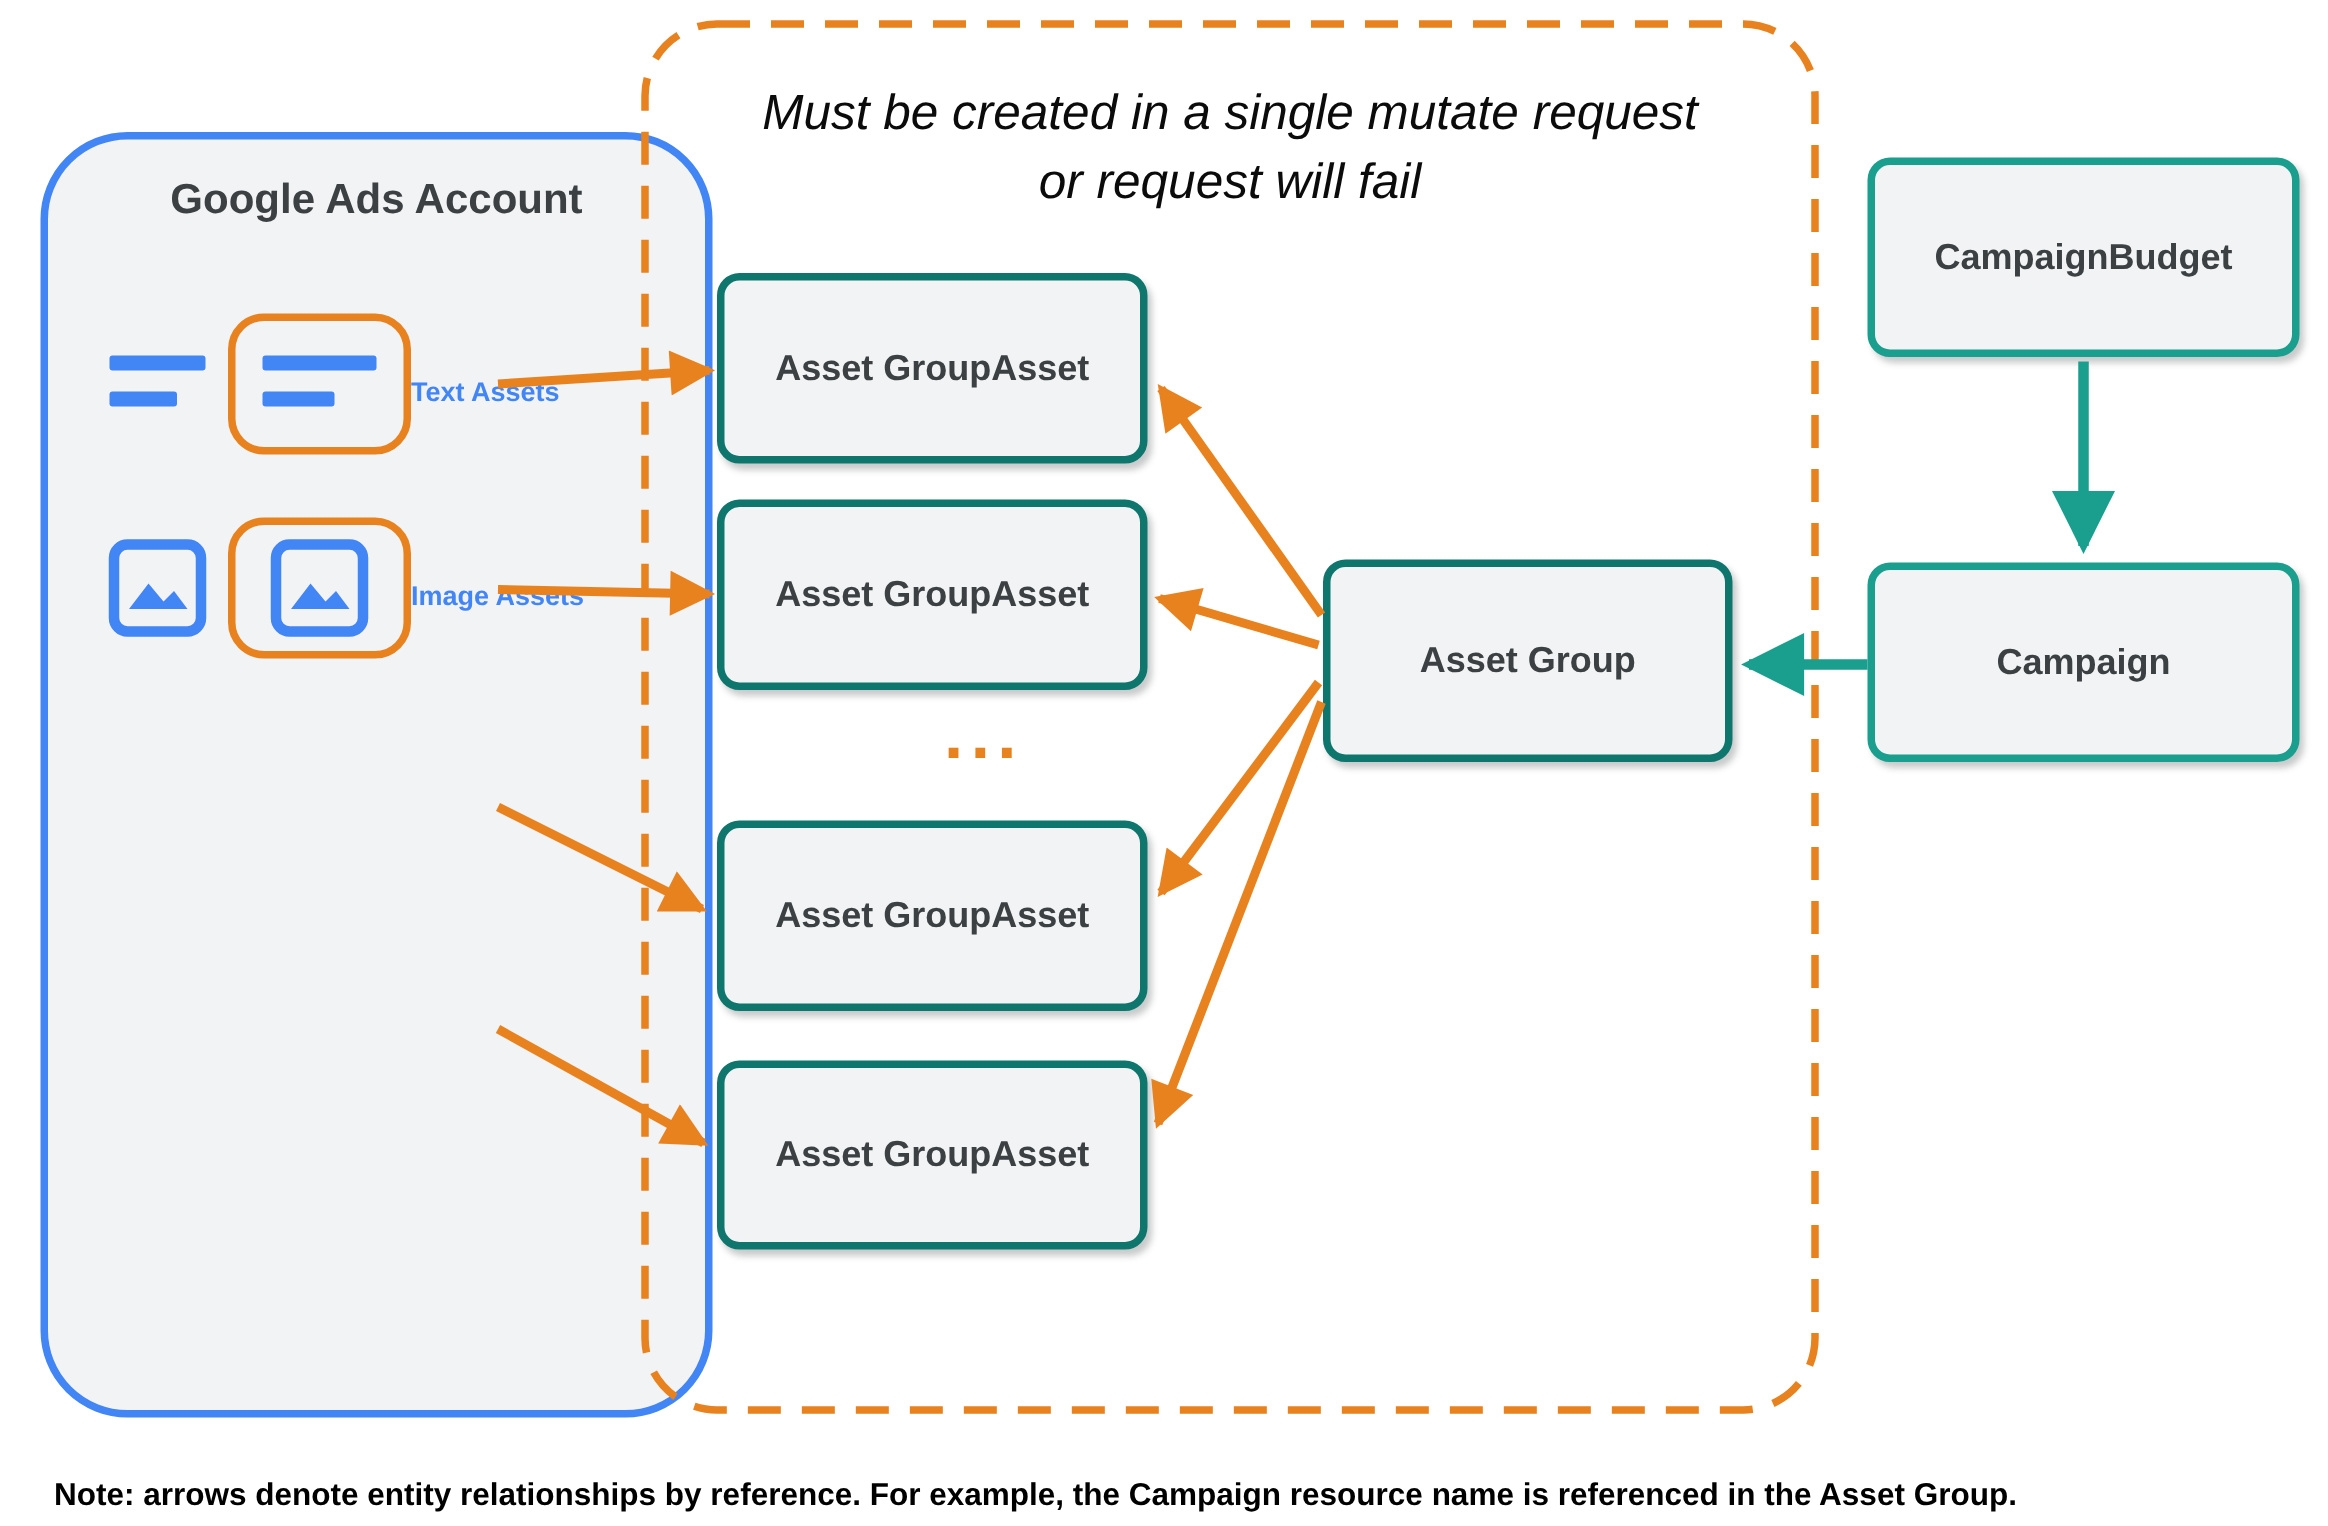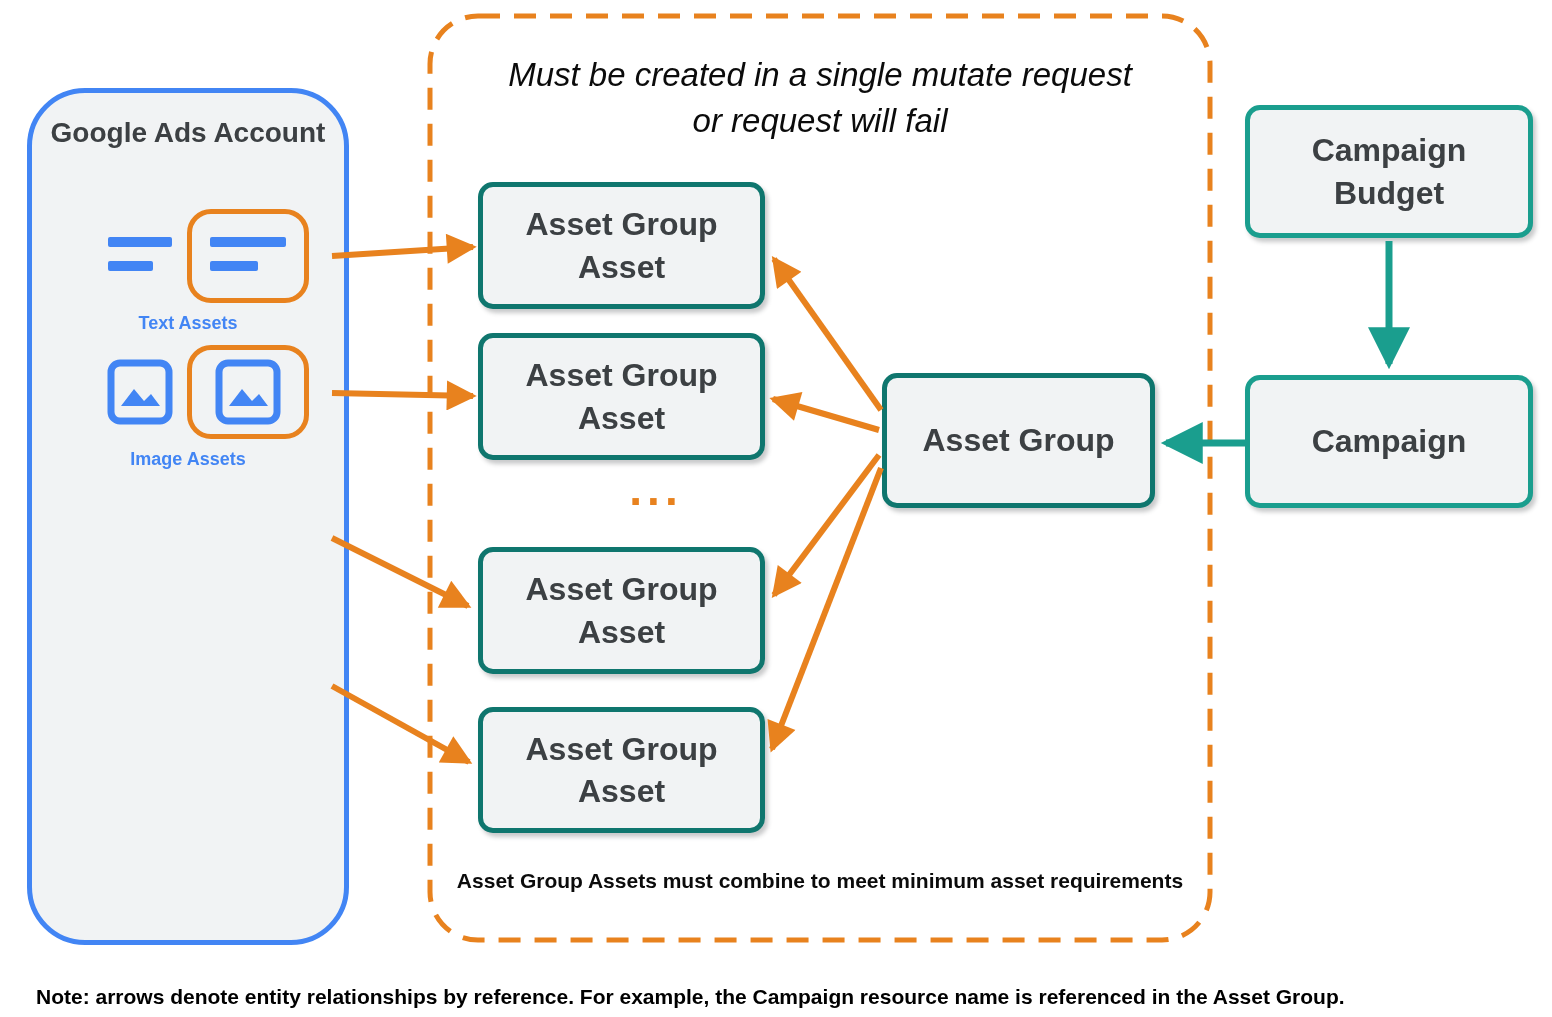--- a/index.html
+++ b/index.html
@@ -1,34 +1,34 @@
 <!DOCTYPE html>
 <html><head>
 <meta charset="utf-8">
 <style>
   html,body{margin:0;padding:0;background:#ffffff;}
   .stage{position:relative;width:1552px;height:1017px;background:#ffffff;overflow:hidden;
          font-family:"Liberation Sans", sans-serif;}
 
   
-  .library{position:absolute;left:27px;top:88px;width:322px;height:857px;box-sizing:border-box;
+  .library{position:absolute;left:27px;top:88px;width:448px;height:857px;box-sizing:border-box;
            background:#F1F3F4;border:5px solid #4285F4;border-radius:58px;}
   .library-title{margin-top:22px;text-align:center;font-size:28px;font-weight:700;
                  color:#3C4043;line-height:1.32;}
-  .asset-row{position:absolute;left:0;width:100%;display:flex;flex-direction:column;align-items:center;}
+  .asset-row{position:absolute;left:0;width:100%;display:flex;flex-direction:row;align-items:center;}
   .icon-pair{display:flex;align-items:center;gap:14px;}
   .icon-pair.shift{margin-left:40px;}
   .ring{width:122px;height:94px;box-sizing:border-box;border:5px solid #E8821E;border-radius:24px;
         display:flex;align-items:center;justify-content:center;}
   .asset-label{margin-top:10px;font-size:18px;font-weight:700;color:#4285F4;white-space:pre;}
 
   
   .node{position:absolute;box-sizing:border-box;background:#F1F3F4;border-radius:15px;
-        display:flex;flex-direction:column;align-items:center;justify-content:center;
-        font-size:32px;font-weight:700;color:#3C4043;line-height:1.32;text-align:center;
+        display:flex;flex-direction:row;align-items:center;justify-content:center;
+        font-size:24px;font-weight:700;color:#3C4043;line-height:1.32;text-align:center;
         box-shadow:3px 4px 4px rgba(60,64,67,.28);}
   .orange{border:5px solid #0f766e;}
   .teal{border:5px solid #1A9E8E;}
 
   
   .mutate-title{position:absolute;left:430px;top:52px;width:780px;text-align:center;
                 font-size:33px;font-weight:400;font-style:italic;color:#0b0b0b;line-height:1.4;}
   .mutate-footnote{position:absolute;left:430px;top:869px;width:780px;text-align:center;
                    font-size:21px;font-weight:700;color:#0b0b0b;}
   .ellipsis{position:absolute;left:616px;top:462px;width:80px;text-align:center;
@@ -105,21 +105,20 @@
   <div class="node orange" style="left:478px;top:547px;width:287px;height:127px">
     <div>Asset Group</div>
     <div>Asset</div>
   </div>
 
   <div class="node orange" style="left:478px;top:707px;width:287px;height:126px">
     <div>Asset Group</div>
     <div>Asset</div>
   </div>
 
-  <div class="mutate-footnote">Asset Group Assets must combine to meet minimum asset requirements</div>
 
   <div class="node orange" style="left:882px;top:373px;width:273px;height:135px">
     <div>Asset Group</div>
   </div>
 
   <div class="node teal" style="left:1245px;top:105px;width:288px;height:133px">
     <div>Campaign</div>
     <div>Budget</div>
   </div>
 

